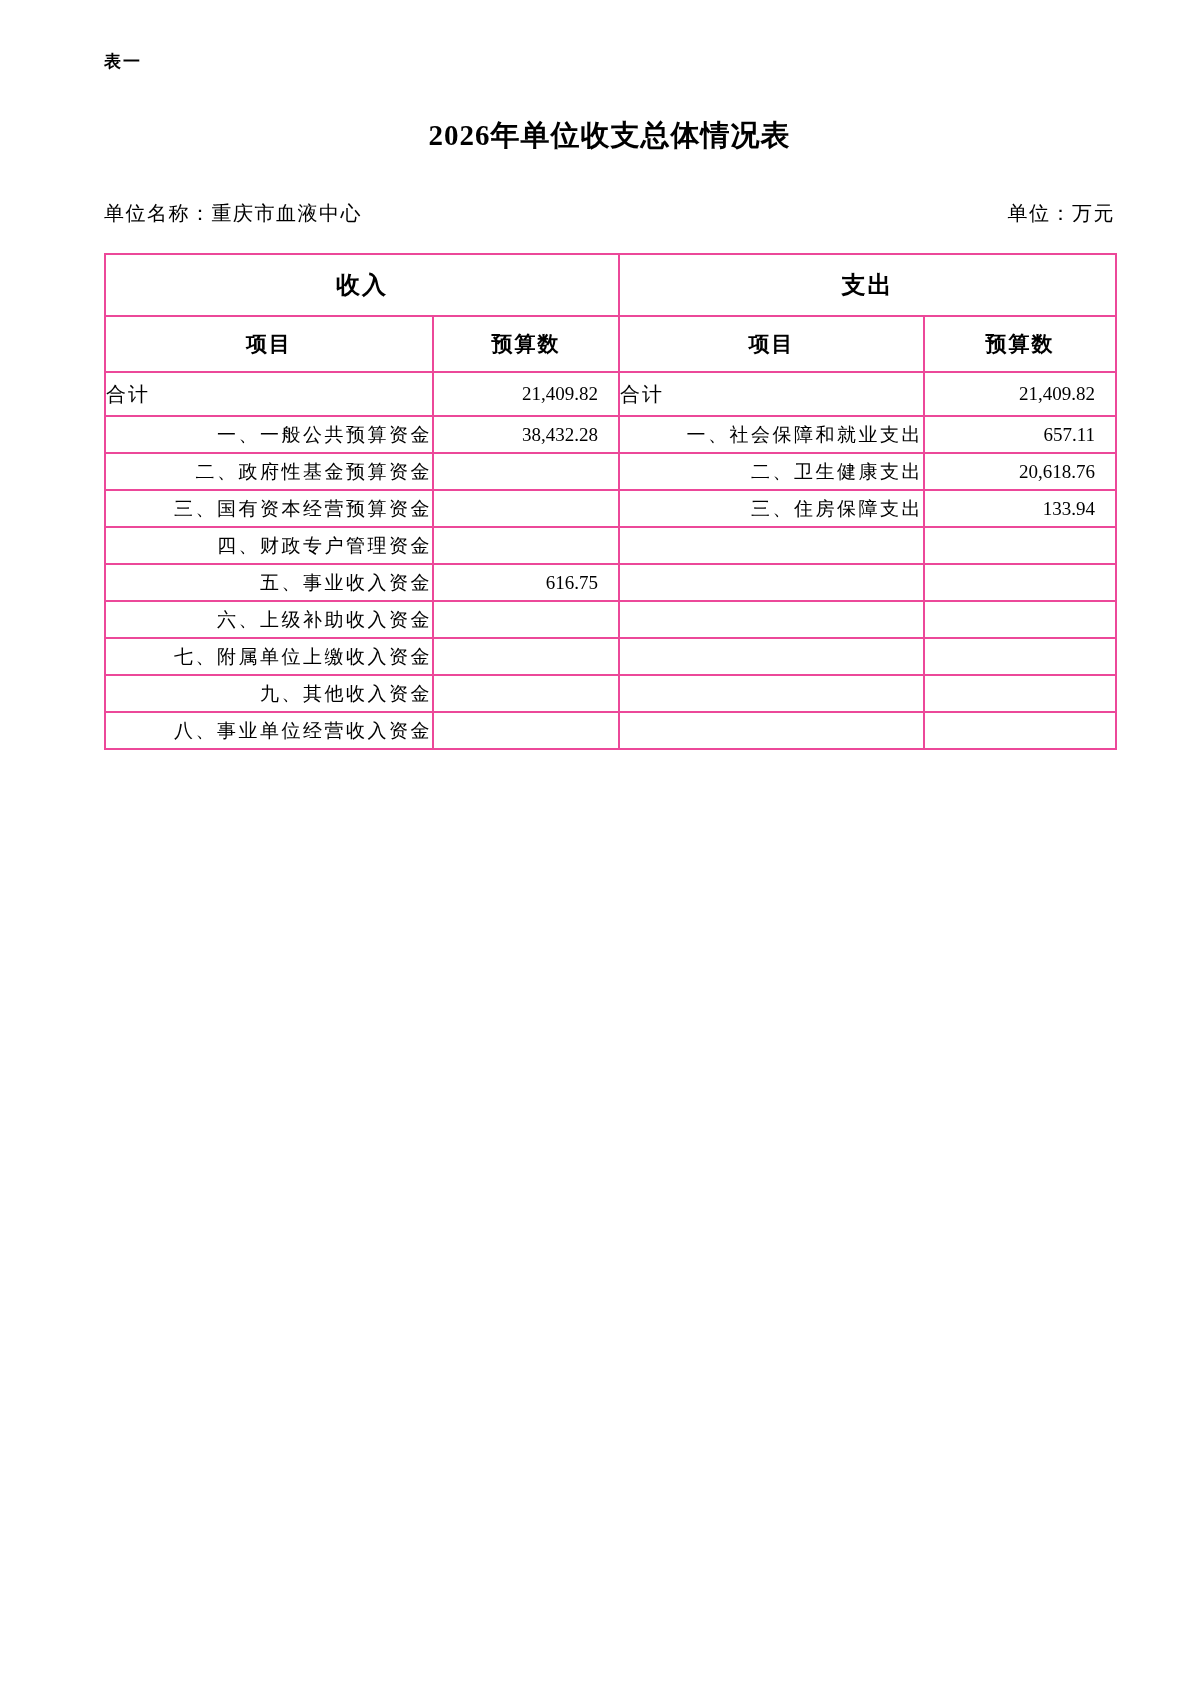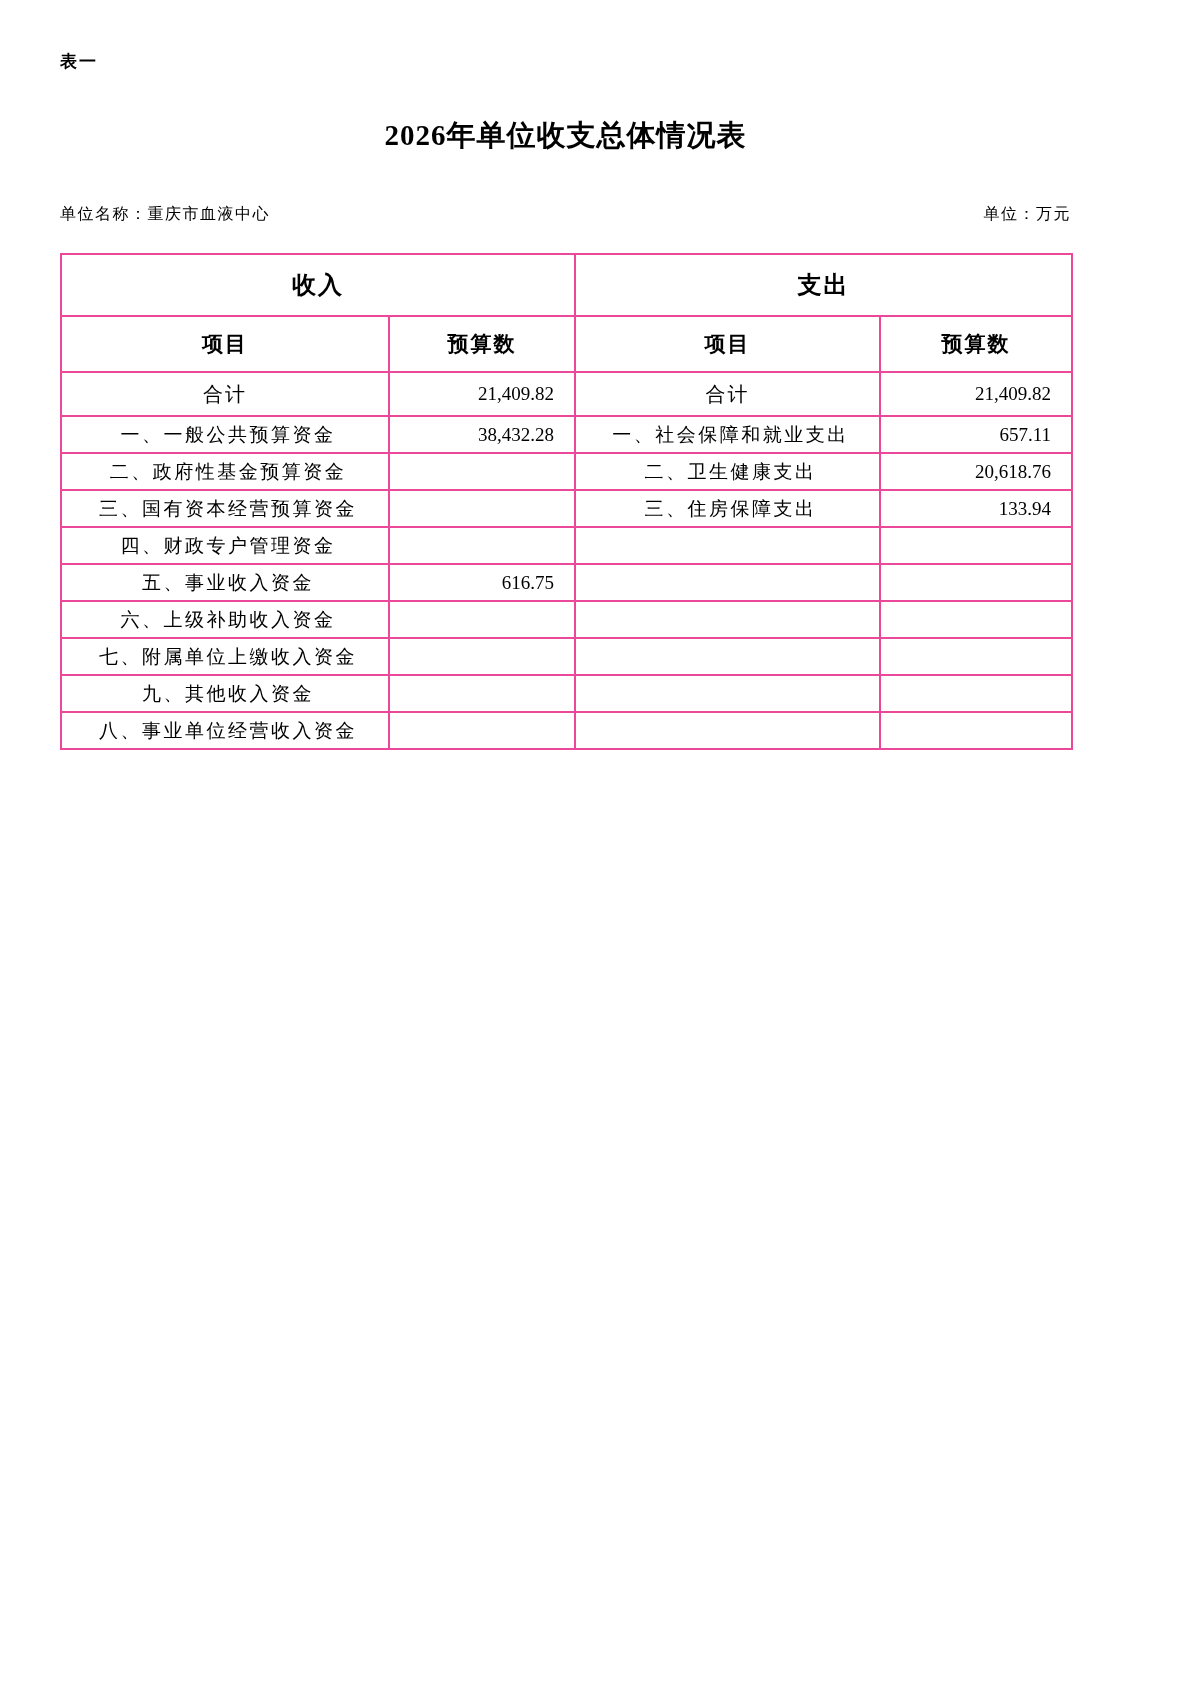--- a/index.html
+++ b/index.html
@@ -11,21 +11,21 @@
     color: #000;
     position: relative;
   }
   .page {
     width: 1190px;
     height: 1683px;
     background: #ffffff;
     overflow: hidden;
   }
   .content {
-    margin-left: 60px;
+    margin-left: 104px;
     width: 1011px;
   }
   .corner-label {
     margin-top: 52px;
     font-family: "Liberation Sans", "DejaVu Sans", sans-serif;
     font-weight: bold;
     font-size: 17px;
     line-height: 20px;
     letter-spacing: 2px;
   }
@@ -36,21 +36,21 @@
     font-weight: bold;
     font-size: 29px;
     line-height: 32px;
     letter-spacing: 1px;
   }
   .meta-row {
     margin-top: 52px;
     display: flex;
     justify-content: space-between;
     align-items: flex-end;
-    font-size: 16px;
+    font-size: 20px;
     line-height: 21px;
     letter-spacing: 1.5px;
   }
   table.budget {
     margin-top: 29px;
     width: 1011px;
     border-collapse: collapse;
     table-layout: fixed;
   }
   table.budget th, table.budget td {
@@ -76,27 +76,27 @@
     font-weight: bold;
     font-size: 21px;
     text-align: center;
     letter-spacing: 2px;
     border-radius: 12px;
   }
   tr.total-row td { height: 44px; }
   tr.data-row  td { height: 37px; }
 
   td.item {
-    text-align: center;
+    text-align: right;
     padding-left: 6px;
     font-size: 19px;
     letter-spacing: 2.5px;
   }
   td.item.center {
-    text-align: center;
+    text-align: left;
     padding-left: 0;
     font-size: 20px;
     letter-spacing: 2px;
   }
   td.num {
     text-align: right;
     padding-right: 20px;
     font-size: 19px;
     letter-spacing: 0;
     font-family: "Liberation Serif", "DejaVu Serif", serif;

